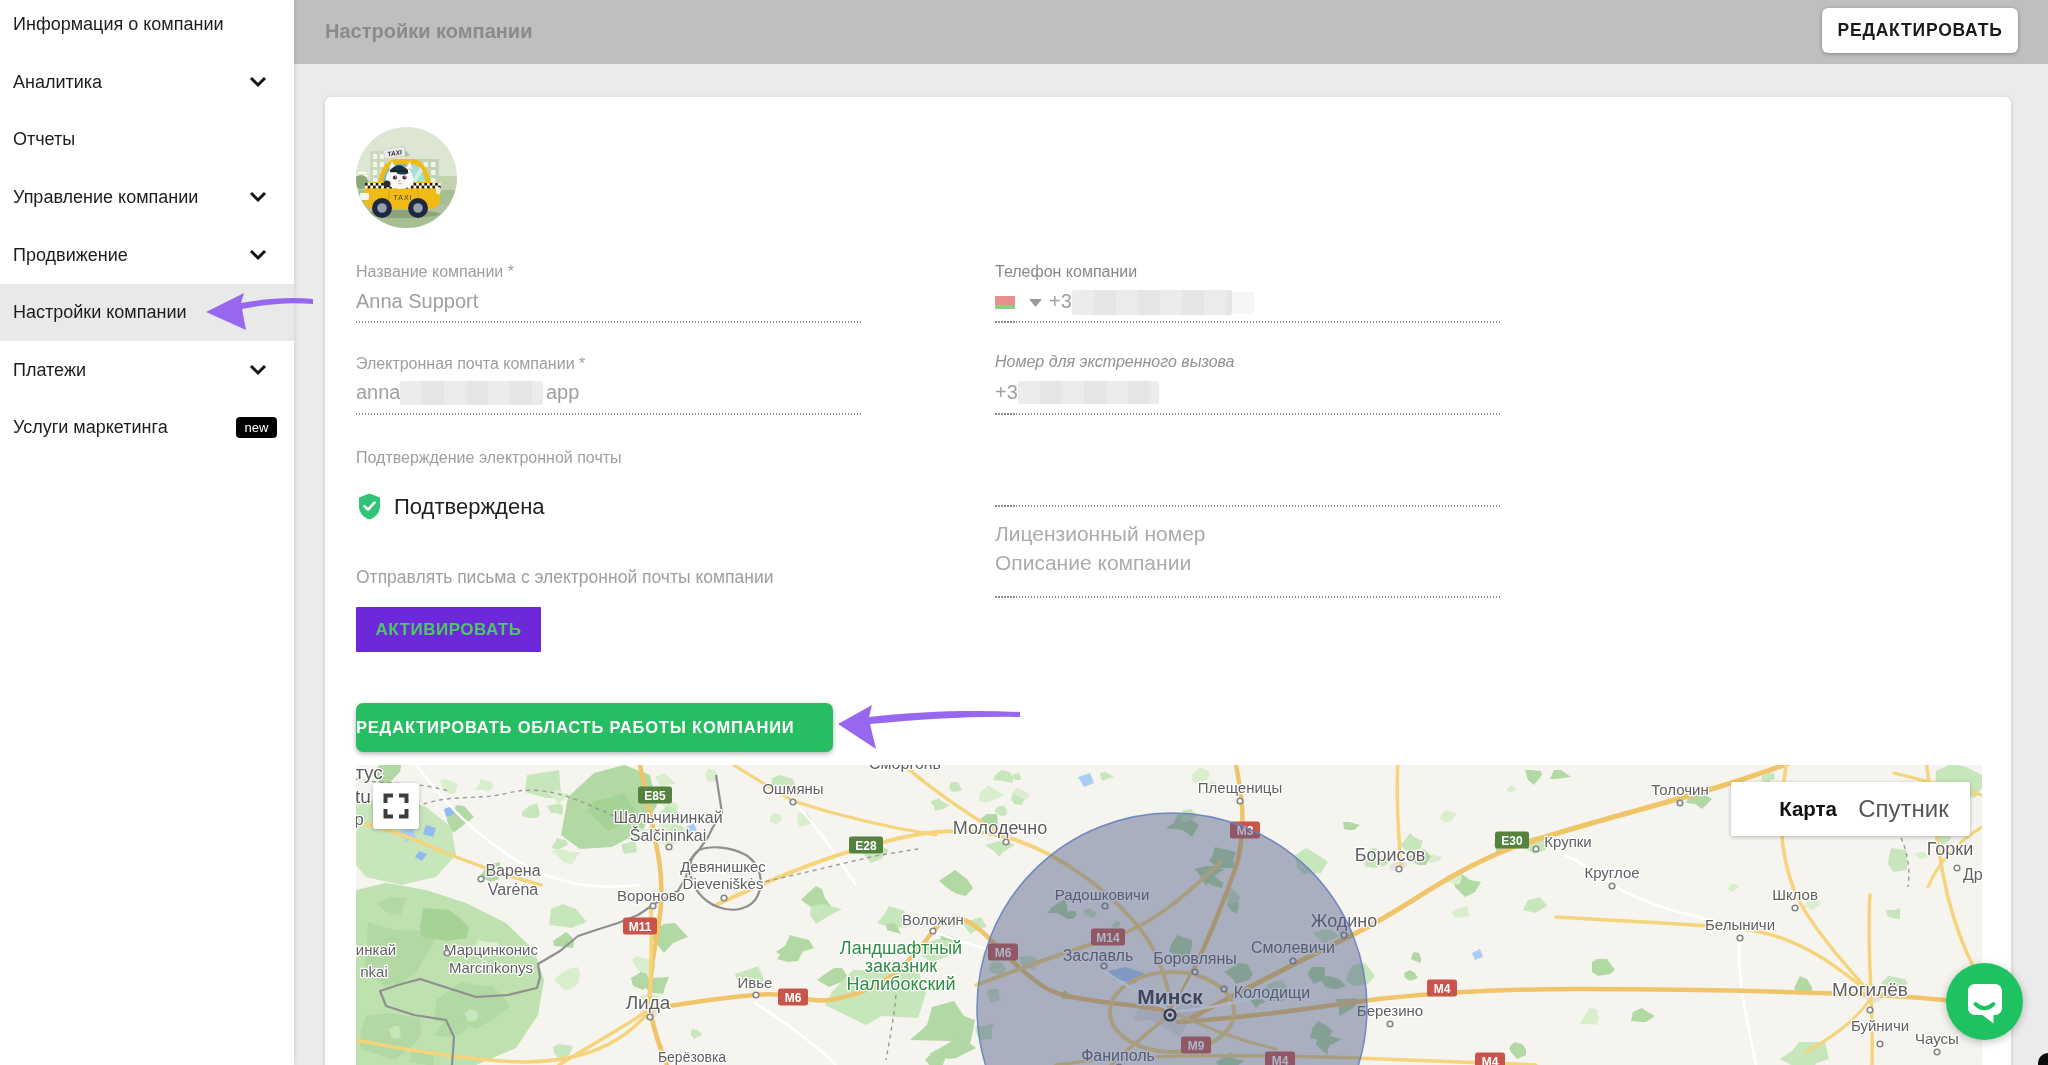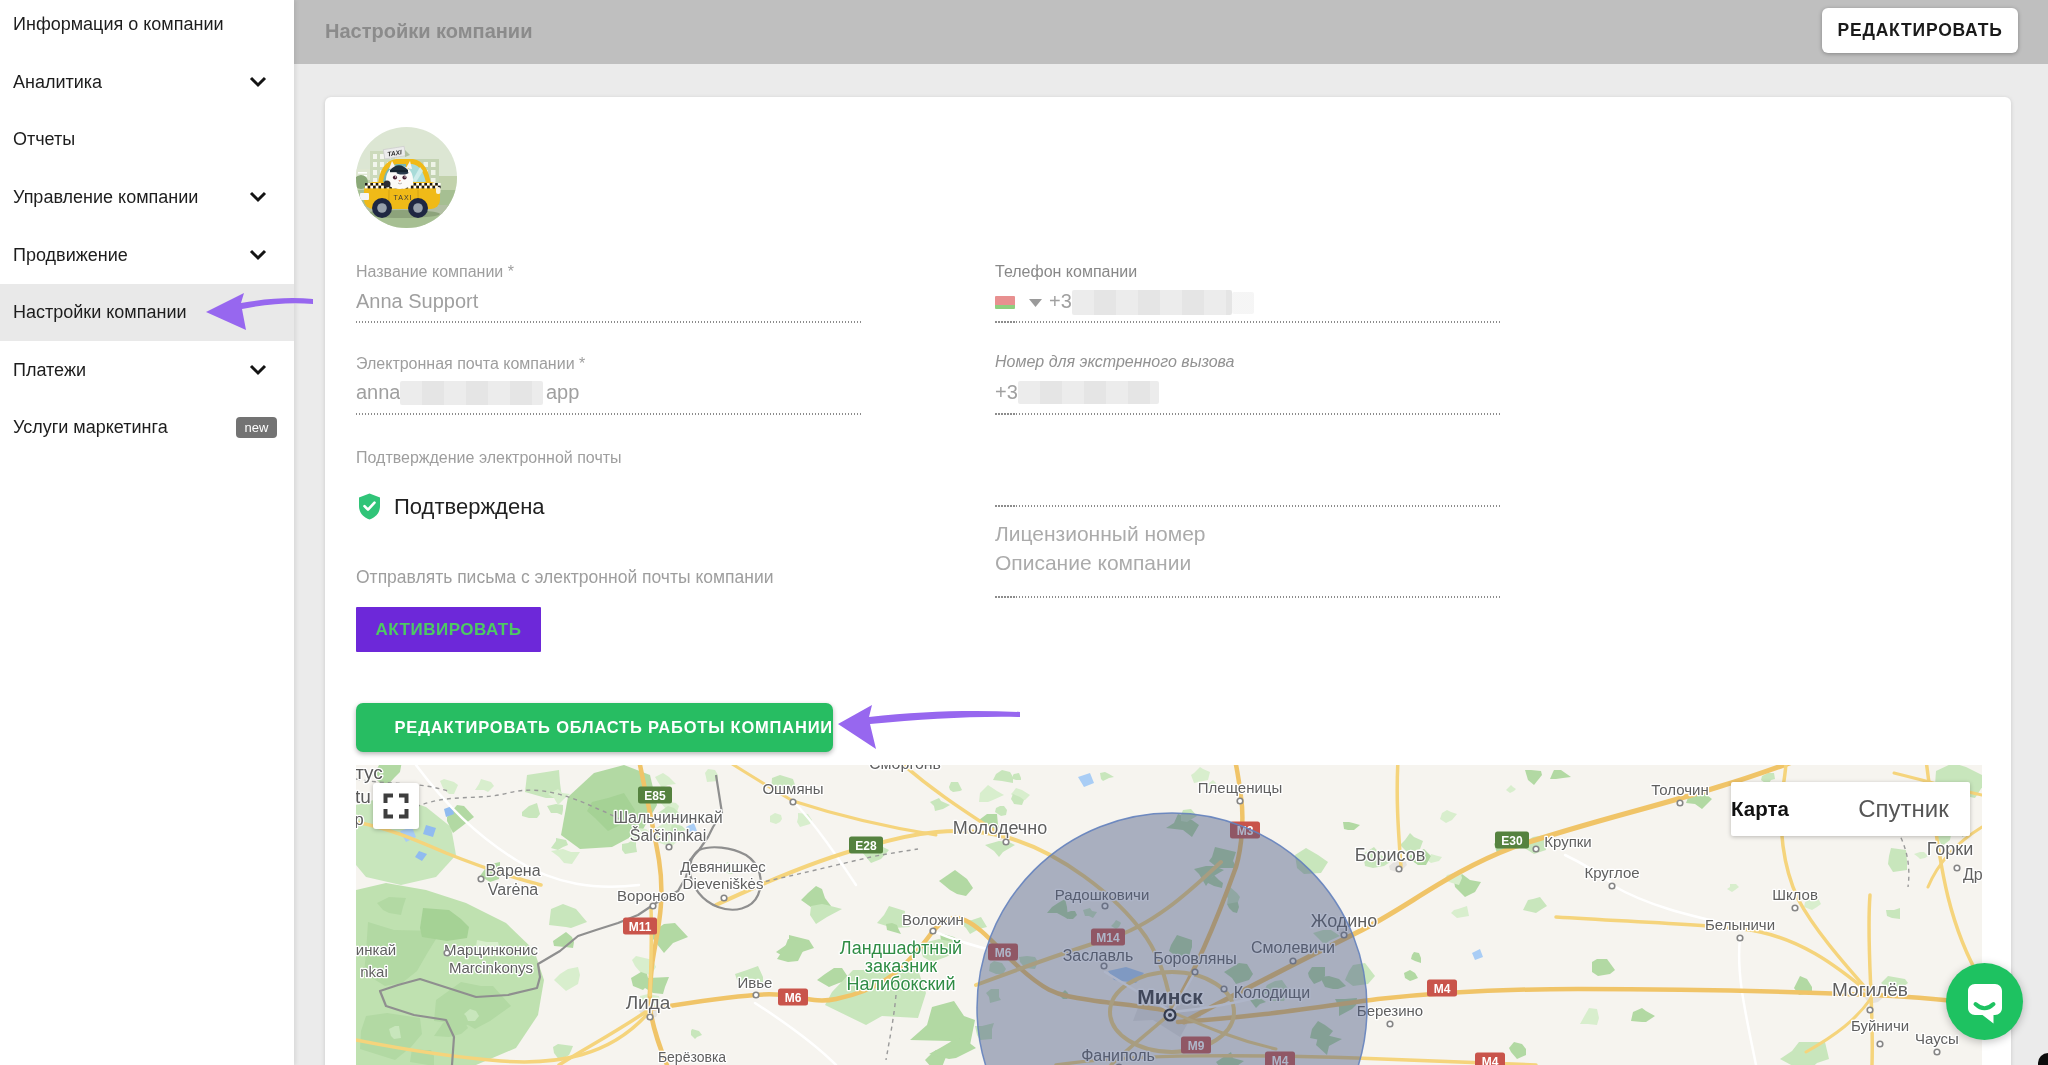--- a/index.html
+++ b/index.html
@@ -31,21 +31,21 @@
   </svg>
 <svg class="abs" style="left:249px;top:191px;z-index:7;" width="18" height="12" viewBox="0 0 18 12">
     <path d="M2 2 L9 9 L16 2" fill="none" stroke="#141414" stroke-width="3"></path>
   </svg>
 <svg class="abs" style="left:249px;top:249px;z-index:7;" width="18" height="12" viewBox="0 0 18 12">
     <path d="M2 2 L9 9 L16 2" fill="none" stroke="#141414" stroke-width="3"></path>
   </svg>
 <svg class="abs" style="left:249px;top:364px;z-index:7;" width="18" height="12" viewBox="0 0 18 12">
     <path d="M2 2 L9 9 L16 2" fill="none" stroke="#141414" stroke-width="3"></path>
   </svg>
-<div class="abs" style="left:236px;top:417px;width:41px;height:21px;background:#737373;border-radius:4px;color:#fff;font-size:13px;text-align:center;line-height:21px;z-index:7;">new</div>
+<div class="abs" style="left:236px;top:417px;width:41px;height:21px;background:#000000;border-radius:4px;color:#fff;font-size:13px;text-align:center;line-height:21px;z-index:7;">new</div>
 
 <div class="abs" style="left:294px;top:0;width:1754px;height:64px;background:#bfbfbf;"></div>
 <div class="abs" style="left:325px;top:20px;font-size:20px;font-weight:bold;color:#8b8b8b;">Настройки компании</div>
 <div class="abs" style="left:1822px;top:8px;width:196px;height:45px;background:#fff;border-radius:6px;box-shadow:0 1px 4px rgba(0,0,0,0.3);text-align:center;line-height:45px;font-size:17.5px;font-weight:bold;color:#1a1a1a;letter-spacing:0.8px;">РЕДАКТИРОВАТЬ</div>
 
 <div class="abs" style="left:325px;top:97px;width:1686px;height:1100px;background:#fff;border-radius:6px;box-shadow:0 1px 4px rgba(0,0,0,0.15);"></div>
 
 <div class="abs" id="avatar" style="left:356px;top:127px;width:101px;height:101px;"><svg width="101" height="101" viewBox="0 0 101 101" xmlns="http://www.w3.org/2000/svg">
       <defs>
         <clipPath id="avc">
@@ -217,21 +217,21 @@
 <div class="val" style="left:995px;top:381px;">+3</div>
 <div class="blur" style="left:1018px;top:381px;width:141px;height:23px;"></div>
 <div class="dotline" style="left:995px;top:413px;width:507px;"></div>
 
 <div class="abs" style="left:995px;top:474px;font-size:21px;color:#ababab;margin-top:48px;">Лицензионный номер</div>
 <div class="dotline" style="left:995px;top:505px;width:507px;"></div>
 
 <div class="abs" style="left:995px;top:551px;font-size:21px;color:#ababab;">Описание компании</div>
 <div class="dotline" style="left:995px;top:596px;width:507px;"></div>
 
-<div class="abs" style="left:356px;top:703px;width:477px;height:49px;background:#27bd62;border-radius:7px;box-shadow:0 2px 5px rgba(0,0,0,0.3);text-align:right;line-height:49px;font-size:16.5px;font-weight:bold;color:#fff;letter-spacing:0.8px;">РЕДАКТИРОВАТЬ ОБЛАСТЬ РАБОТЫ КОМПАНИИ</div>
+<div class="abs" style="left:356px;top:703px;width:477px;height:49px;background:#27bd62;border-radius:7px;box-shadow:0 2px 5px rgba(0,0,0,0.3);text-align:left;line-height:49px;font-size:16.5px;font-weight:bold;color:#fff;letter-spacing:0.8px;">РЕДАКТИРОВАТЬ ОБЛАСТЬ РАБОТЫ КОМПАНИИ</div>
 
 <div class="abs" id="map" style="left:356px;top:765px;width:1626px;height:300px;background:#f6f4ef;overflow:hidden;">
     <svg width="1626" height="300" viewBox="0 0 1626 300" xmlns="http://www.w3.org/2000/svg" style="display:block">
       <rect width="1626" height="300" fill="#f6f4ef"></rect>
       <path d="M0,125 L30,118 L70,125 L110,138 L150,158 L178,185 L188,215 L182,250 L160,283 L120,300 L0,300 Z" fill="#bfe1b0"></path>
       <path d="M0,40 L35,30 L70,42 L95,62 L100,90 L80,112 L45,120 L10,112 L0,100 Z" fill="#c8e6bc"></path>
       <path d="M72,187 L61,206 L46,218 L29,221 L8,208 L10,188 L12,157 L38,165 L85,166 Z" fill="#b2d9a3"></path>
       <path d="M155,241 L134,256 L119,264 L112,260 L78,256 L80,235 L105,217 L125,221 L137,221 Z" fill="#b2d9a3"></path>
       <path d="M113,162 L111,173 L91,176 L66,172 L64,163 L67,143 L93,145 L105,154 Z" fill="#a5d295"></path>
       <path d="M66,269 L55,282 L39,295 L4,284 L5,266 L10,251 L31,248 L64,253 Z" fill="#b2d9a3"></path>
@@ -540,21 +540,21 @@
 <svg width="46" height="46" viewBox="0 0 46 46">
       <g fill="none" stroke="#3e3e3e" stroke-width="4">
         <path d="M12.5 20 V12.5 H20"></path>
         <path d="M26 12.5 H33.5 V20"></path>
         <path d="M33.5 26 V33.5 H26"></path>
         <path d="M20 33.5 H12.5 V26"></path>
       </g>
     </svg>
 </div>
 <div class="abs" style="left:1731px;top:782px;width:239px;height:54px;background:#fff;border-radius:2px;box-shadow:0 1px 4px rgba(0,0,0,0.25);z-index:4;"></div>
-<div class="abs" style="left:1731px;top:782px;width:106px;height:54px;text-align:left;line-height:54px;font-size:20.5px;font-weight:bold;color:#111;z-index:4;">Карта</div>
+<div class="abs" style="left:1731px;top:782px;width:106px;height:54px;text-align:right;line-height:54px;font-size:20.5px;font-weight:bold;color:#111;z-index:4;">Карта</div>
 <div class="abs" style="left:1837px;top:782px;width:133px;height:44px;text-align:center;line-height:54px;font-size:24px;color:#565656;z-index:4;">Спутник</div>
 
 <svg class="abs" style="left:200px;top:288px;z-index:10;" width="120" height="48" viewBox="0 0 120 48">
   <path d="M6,24 L44,5 L41,15 C70,10 92,9 113,11 L113,16 C90,14 68,16 42,21 L46,42 Z" fill="#9767ef"></path>
 </svg>
 <svg class="abs" style="left:832px;top:695px;z-index:10;" width="200" height="65" viewBox="0 0 200 65">
   <path d="M6,29 L40,10 L37,22 C90,16 140,15 188,17 L188,22 C140,21 92,24 38,29 L44,54 Z" fill="#9767ef"></path>
 </svg>
 
 <div class="abs" style="left:1946px;top:963px;width:77px;height:77px;border-radius:50%;background:#1ec261;box-shadow:0 2px 8px rgba(0,0,0,0.25);z-index:11;">

